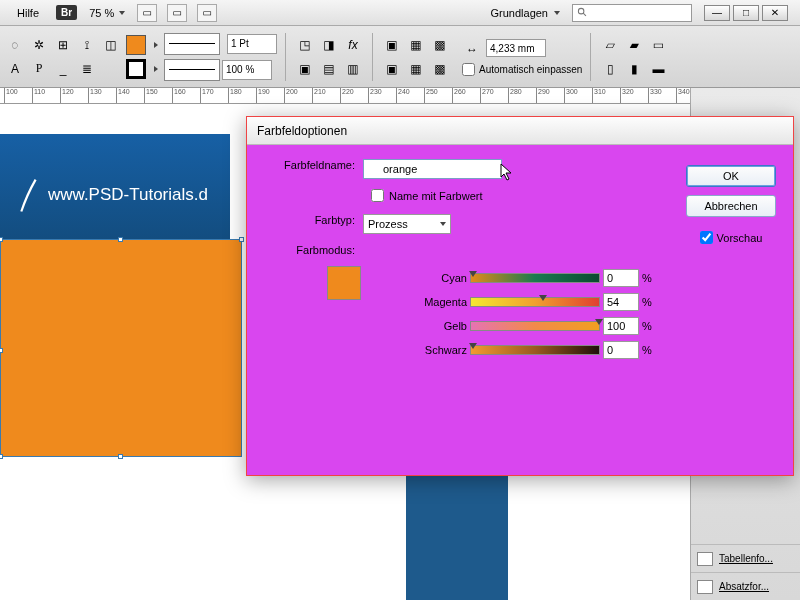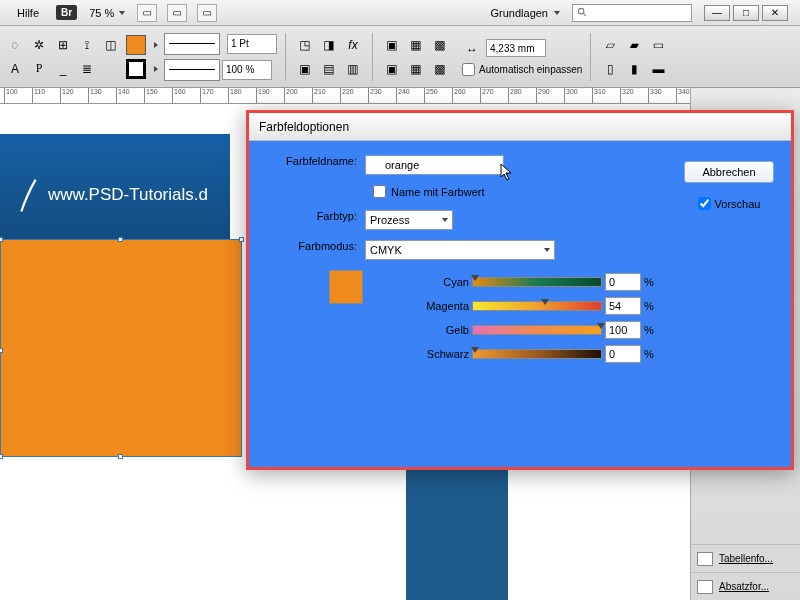--- a/index.html
+++ b/index.html
@@ -38,21 +38,21 @@
     .blue-banner { position: absolute; top: 30px; left: 0; width: 230px; height: 121px; background: linear-gradient(#1760a5, #124a7a); display: flex; align-items: center; padding-left: 18px; color: #fff; font-size: 17px; font-family: Arial; }
     .orange-block { position: absolute; top: 135px; left: 0; width: 242px; height: 218px; background: #ef8a1d; border: 1px solid #3a7aaf; }
     .orange-block .handle { position: absolute; width: 5px; height: 5px; background: #fff; border: 1px solid #3a7aaf; }
     .blue-col { position: absolute; top: 360px; left: 406px; width: 102px; height: 200px; background: #1e5a8c; }
     
     .right-panel { position: absolute; top: 88px; right: 0; width: 110px; bottom: 0; background: linear-gradient(#eaeaea,#d8d8d8); border-left: 1px solid #aaa; }
     .panel-items { position: absolute; bottom: 0; width: 100%; }
     .panel-item { height: 28px; border-top: 1px solid #bbb; display: flex; align-items: center; gap: 6px; padding-left: 6px; font-size: 10px; text-decoration: underline; }
     .panel-item .pic { width: 16px; height: 14px; background: #fff; border: 1px solid #888; }
     
-    .dialog { position: absolute; top: 110px; left: 246px; width: 548px; height: 360px; background: #3b82f6; border: 3px solid #ef4444; box-shadow: 0 4px 20px rgba(0,0,0,0.35); }
+    .dialog { position: absolute; top: 116px; left: 246px; width: 548px; height: 360px; background: #d946ef; border: 1px solid #ef4444; box-shadow: 0 4px 20px rgba(0,0,0,0.35); }
     .dlg-title { height: 28px; background: linear-gradient(#fdfdfd,#e6e6e6); border-bottom: 1px solid #bbb; display: flex; align-items: center; padding-left: 10px; font-size: 12px; }
     .dlg-body { display: flex; padding: 14px 12px; gap: 16px; }
     .dlg-form { flex: 1; font-size: 11px; }
     .form-row { display: flex; align-items: flex-start; margin-bottom: 10px; }
     .form-row .lbl { width: 104px; text-align: right; padding-right: 8px; }
     .name-input { width: 139px; height: 20px; border: 1px solid #7a9ec6; padding: 0 19px; font-size: 11px; }
     .chk-row { display: flex; align-items: center; gap: 5px; padding-left: 112px; margin-bottom: 12px; }
     .sel { width: 88px; height: 20px; border: 1px solid #999; background: #fff; display: flex; align-items: center; padding: 0 4px; font-size: 11px; position: relative; }
     .sel.wide { width: 190px; }
     .sel .arr { position: absolute; right: 4px; }
@@ -263,24 +263,20 @@
       </div>
       <div class="form-row">
         <span class="lbl">Farbtyp:</span>
         <div class="sel">
             <span>Prozess</span>
             <span class="dropdown-arrow arr"></span>
           </div>
       </div>
       <div class="form-row">
         <span class="lbl">Farbmodus:</span>
-        <div class="sel wide">
-            <span>CMYK</span>
-            <span class="dropdown-arrow arr"></span>
-          </div>
       </div>
       <div style="display:flex;align-items:flex-start;margin-top:8px">
         <div class="color-preview" style="background:#ef8a1d"></div>
         <div class="cmyk-rows">
           <div class="cmyk-row">
             <span class="clbl">Cyan</span>
             <div class="slider-track grad-cyan">
                 <div class="slider-knob" style="left:-2px"></div>
               </div>
             <input class="cmyk-val" value="0" style="">
@@ -307,20 +303,21 @@
             <div class="slider-track grad-blk">
                 <div class="slider-knob" style="left:-2px"></div>
               </div>
             <input class="cmyk-val" value="0" style="">
               <span class="pct">%</span>
           </div>
         </div>
       </div>
     </div>
     <div class="dlg-buttons">
+      <div class="btn primary">OK</div>
       <div class="btn">Abbrechen</div>
       <div class="chk-vorschau">
         <input type="checkbox" checked="" style="">
         <span>Vorschau</span>
       </div>
     </div>
   </div>
 </div>
 
 <svg class="cursor-arrow" width="16" height="20">

